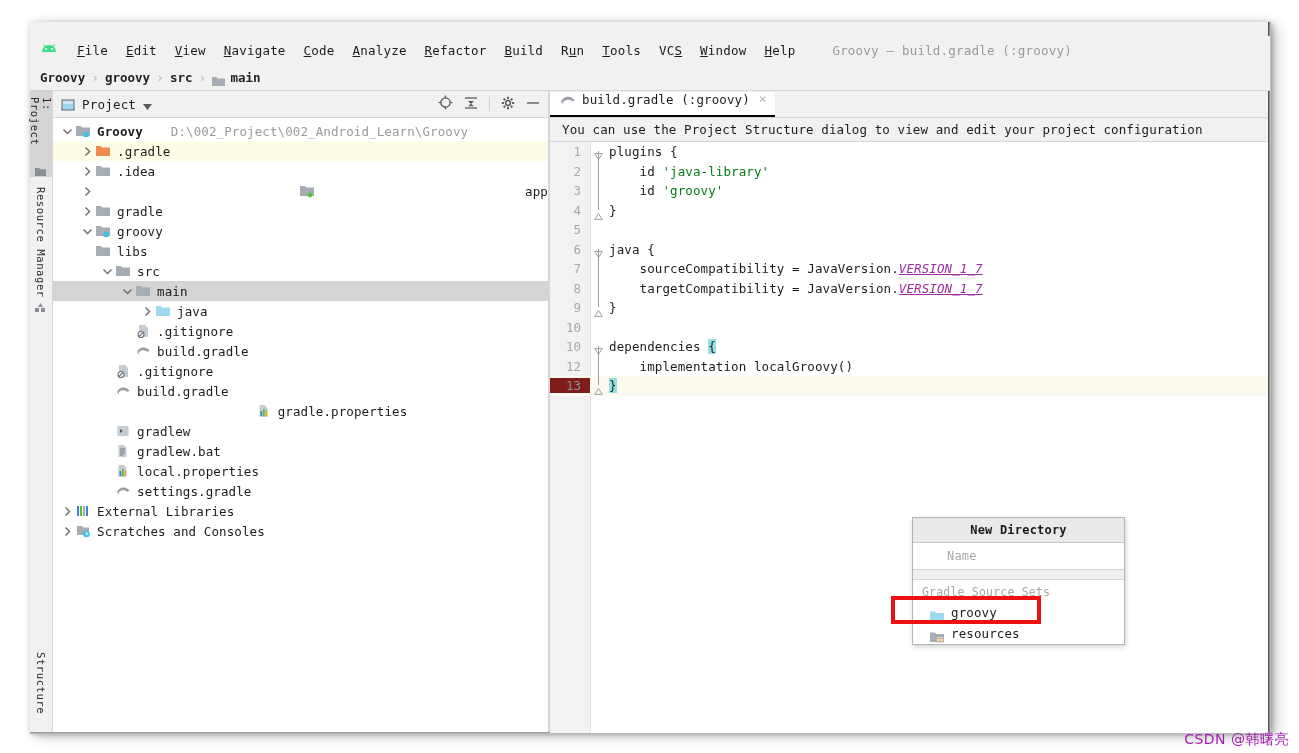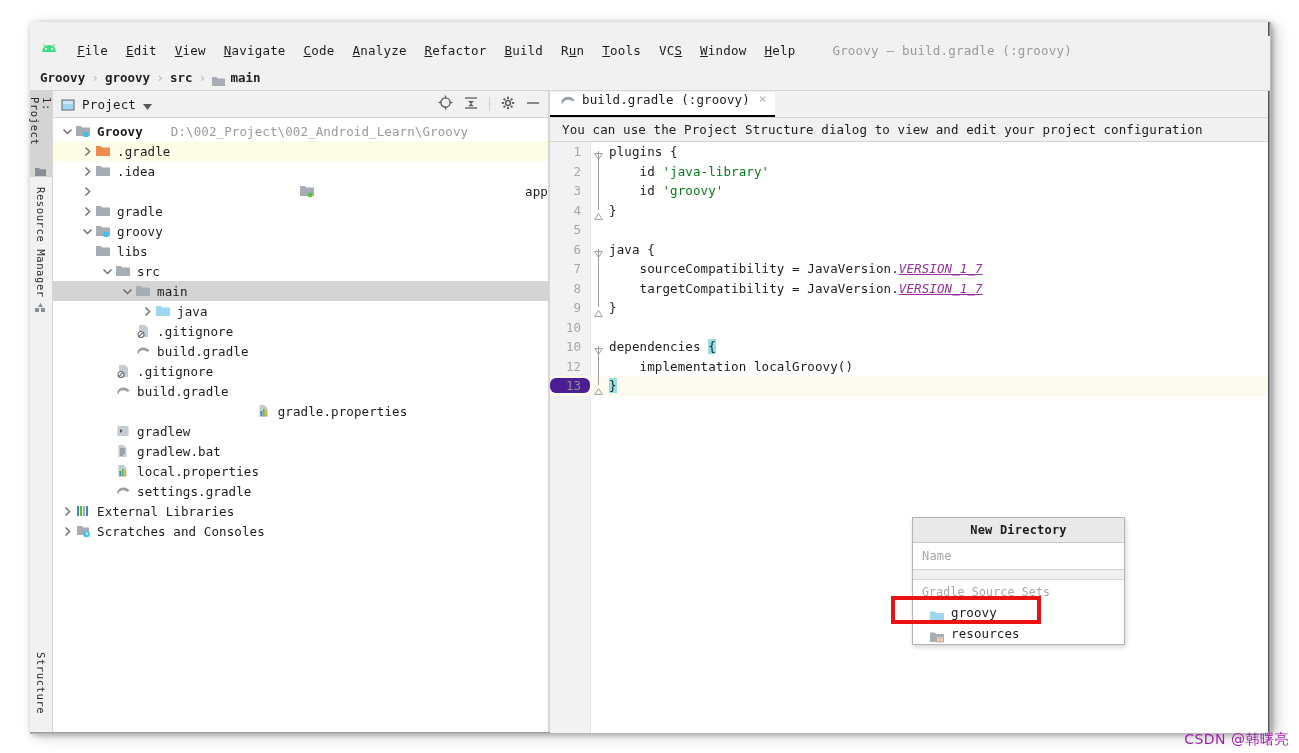--- a/index.html
+++ b/index.html
@@ -76,21 +76,21 @@
 
   .notif{height:24px;background:#f1f1f1;border-bottom:1px solid #d6d6d6;
      display:flex;align-items:center;padding-left:12px;box-sizing:border-box;}
   .notif-text{font-size:12.5px;color:#1c1c1c;letter-spacing:.1px;}
 
   .codearea{position:relative;height:591px;background:#ffffff;overflow:hidden;}
   .crow{position:relative;height:19.5px;display:flex;align-items:center;}
   .crow.caret{background:#fcfaef;}
   .gutter{width:40px;flex:0 0 40px;text-align:right;padding-right:9px;box-sizing:border-box;
      font-size:12.5px;color:#a7a7a7;}
-  .crow.caret .gutter{background:#4c1d95;color:#909090;border-radius:6px;}
+  .crow.caret .gutter{background:#7f1d1d;color:#909090;}
   .foldcol{width:16px;flex:0 0 16px;position:relative;height:100%;}
   .codetext{font-size:12.5px;color:#1c1c1c;white-space:pre;letter-spacing:.1px;padding-left:3px;}
   .gutter-bg{position:absolute;left:0;top:0;width:40px;height:100%;background:#f2f2f2;z-index:0;}
   .gutter-line{position:absolute;left:40px;top:0;width:1px;height:100%;background:#e2e2e2;z-index:1;}
   .crow{z-index:2;}
   .s-str{color:#067d17;}
   .s-static{color:#9b2ea0;font-style:italic;text-decoration:underline;}
   .s-brace{background:#93e0e3;}
 
   
@@ -99,21 +99,21 @@
   .fold-bar{position:absolute;left:8px;top:0;width:1px;height:100%;background:#9aa0a6;}
 
   
   .popup{position:absolute;left:882px;top:495px;width:211px;background:#ffffff;
      border:1px solid #b4b4b4;box-shadow:1px 2px 5px rgba(0,0,0,.18);}
   .popup-head{height:24px;background:#e9e9e9;border-bottom:1px solid #c8c8c8;
      display:flex;align-items:center;justify-content:center;}
   .popup-title{font-size:12px;color:#1c1c1c;font-weight:bold;letter-spacing:.2px;}
   .popup-name{height:27px;background:#ffffff;border-bottom:1px solid #d0d0d0;
      display:flex;align-items:center;padding-left:9px;box-sizing:border-box;}
-  .popup-name span{font-size:12px;color:#a8a8a8;letter-spacing:.2px;}
+  .popup-name span{font-size:12px;color:#a8a8a8;letter-spacing:.2px;margin-left:25px;}
   .popup-spacer{height:9px;background:#f0f0f0;border-bottom:1px solid #d8d8d8;}
   .popup-group{font-size:11.5px;color:#a8a8a8;padding:5px 0 3px 9px;letter-spacing:.2px;}
   .popup-item{height:21px;display:flex;align-items:center;padding-left:17px;box-sizing:border-box;}
   .popup-item .pi-ico{width:14px;height:12px;margin-right:7px;}
   .popup-item span.pi-l{font-size:12.5px;color:#1c1c1c;letter-spacing:.1px;}
 
   
   .annot{position:absolute;left:861px;top:574px;width:150px;height:28px;
      border:4px solid #ee1111;box-sizing:border-box;z-index:40;}
 

